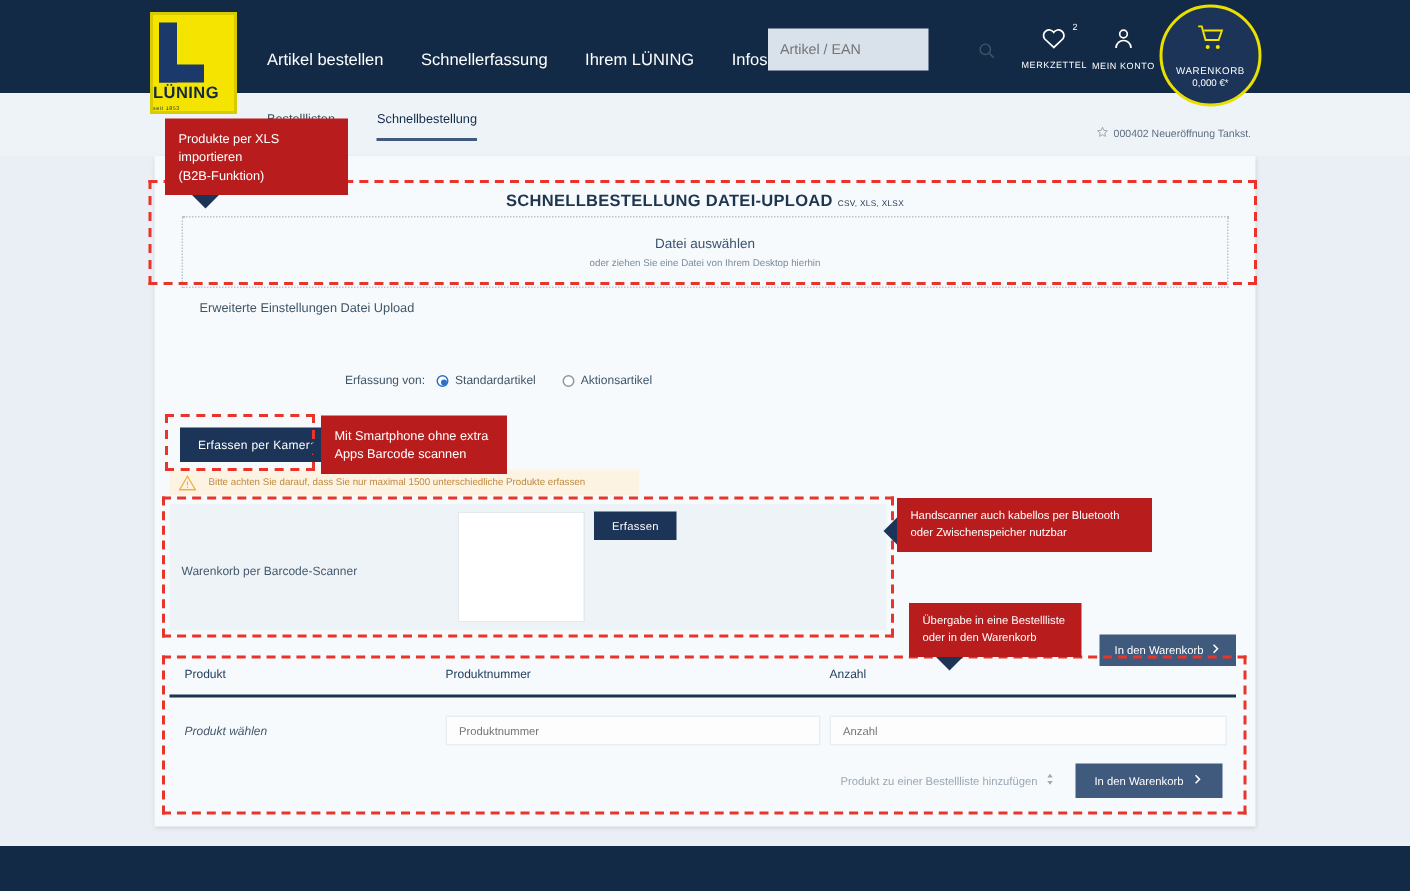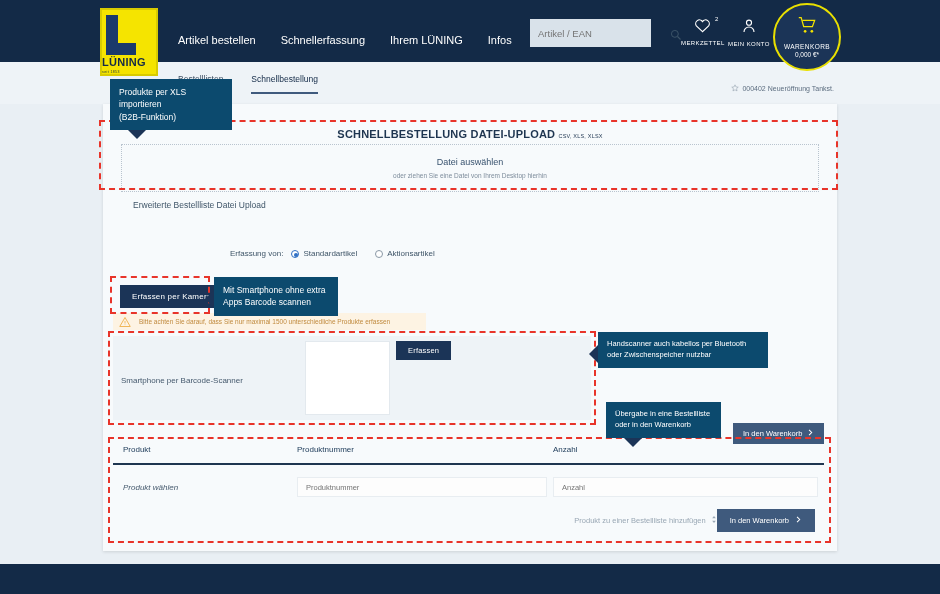--- a/index.html
+++ b/index.html
@@ -38,21 +38,21 @@
     letter-spacing: .3px; line-height: 1; margin-top: 2px;
   }
   .logo-sub { font-size: 3.5px; color: #132a47; margin-top: 2px; letter-spacing:.4px;}
 
   .nav { position: absolute; left: 178px; top: 34px; display: flex; gap: 25px; }
   .nav a {
     color: #ffffff; font-size: 11px; text-decoration: none; white-space: nowrap;
   }
 
   .search-box {
-    position: absolute; left: 530px; top: 19px; width: 121px; height: 28px;
+    position: absolute; left: 512px; top: 19px; width: 107px; height: 28px;
     background: #d9e2ea; display: flex; align-items: center; padding: 0 8px;
   }
   .search-box input {
     border: none; background: transparent; outline: none;
     font-size: 9.5px; color: #6b7b8c; flex: 1;
     font-family: "Liberation Sans", sans-serif;
   }
   .search-ico { width: 12px; height: 12px; }
 
   .hdr-item {
@@ -180,21 +180,21 @@
   .inp {
     height: 20px; background: #fdfdfd; border: 1px solid #e8edf1;
     font-size: 7.5px; color: #a9b6c2; padding: 0 8px; outline: none;
     font-family: "Liberation Sans", sans-serif;
   }
   .inp-pn { width: 250px; }
   .inp-an { width: 265px; margin-left: 6px; }
 
   .tbl-actions {
     display: flex; align-items: center; justify-content: flex-end;
-    margin-top: 12px; padding-right: 9px;
+    margin-top: 12px; gap: 14px; padding-right: 9px;
   }
   .sel-list {
     font-size: 7.5px; color: #9aa8b5; display: flex; align-items: center; gap: 5px;
   }
   .btn-cart-bot {
     background: #3f5a7d; color: #fff; font-size: 7.5px; border: none;
     padding: 7px 13px; display: flex; align-items: center; gap: 6px;
     cursor: pointer; font-family: "Liberation Sans", sans-serif;
   }
 
@@ -204,21 +204,21 @@
     background: #132a47;
   }
 
   
   .redbox {
     position: absolute; border: 2px dashed #e8342a; pointer-events: none; z-index: 18;
   }
 
   
   .tip {
-    position: absolute; background: #0c4a6e; color: #fff; font-size: 8.5px;
+    position: absolute; background: #b91c1c; color: #fff; font-size: 8.5px;
     padding: 7px 9px; line-height: 1.45; z-index: 40;
   }
   .tip .arrow { position: absolute; width: 0; height: 0; }
   .tip.down .arrow {
     bottom: -9px; left: 18px;
     border-left: 9px solid transparent; border-right: 9px solid transparent;
     border-top: 9px solid #1b3457;
   }
   .tip.left .arrow {
     left: -9px; top: 13px;
@@ -311,21 +311,21 @@
     <div class="sec-title">
       <span>SCHNELLBESTELLUNG DATEI-UPLOAD</span>
       <span class="small">CSV, XLS, XLSX</span>
     </div>
 
     <div class="dropzone">
       <div class="dz-main">Datei auswählen</div>
       <div class="dz-sub">oder ziehen Sie eine Datei von Ihrem Desktop hierhin</div>
     </div>
 
-    <div class="adv-settings">Erweiterte Bestellliste Datei Upload</div>
+    <div class="adv-settings">Erweiterte Einstellungen Datei Upload</div>
 
     <div class="erfassung-row">
       <span>Erfassung von:</span>
       <span class="ro-item">
         <span class="radio on"></span>
         <span>Standardartikel</span>
       </span>
       <span class="ro-item" style="margin-left:10px;">
         <span class="radio"></span>
         <span>Aktionsartikel</span>
@@ -340,21 +340,21 @@
       <svg viewBox="0 0 24 24" width="12" height="12">
           <path d="M12 3 L22.5 21 L1.5 21 Z" fill="none" stroke="#eeb04a" stroke-width="1.8"></path>
           <line x1="12" y1="10" x2="12" y2="15" stroke="#eeb04a" stroke-width="1.6"></line>
           <circle cx="12" cy="17.6" r=".9" fill="#eeb04a"></circle>
         </svg>
     </span>
     <span class="warn-txt">Bitte achten Sie darauf, dass Sie nur maximal 1500 unterschiedliche Produkte erfassen</span>
   </div>
 
   <div class="scanner-box">
-    <div class="scanner-lbl">Smartphone per Barcode-Scanner</div>
+    <div class="scanner-lbl">Warenkorb per Barcode-Scanner</div>
     <textarea class="scanner-area" style=""></textarea>
   </div>
   <button class="btn-dark btn-erfassen">Erfassen</button>
 
   <button class="btn-cart-top">
     <span>In den Warenkorb</span>
     <span>
       <svg viewBox="0 0 12 12" width="7" height="7">
           <path d="M3.5 1.5 L8 6 L3.5 10.5" fill="none" stroke="#fff" stroke-width="1.8"></path>
         </svg>

